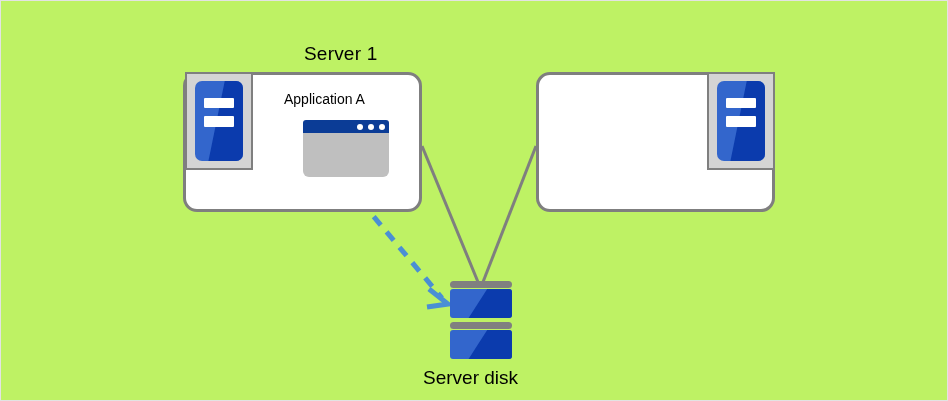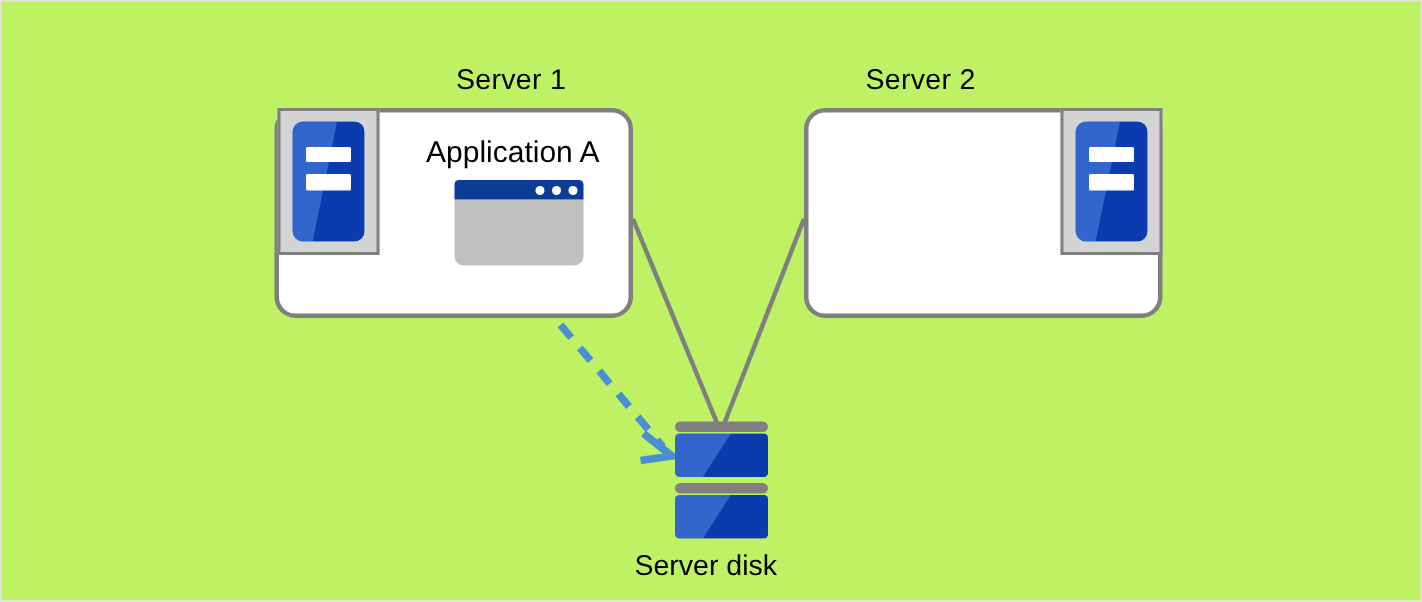--- a/index.html
+++ b/index.html
@@ -113,21 +113,21 @@
   #app-window .d3 { right: 4px; }
   #app-window .body {
     height: 44px;
     background: #bfbfbf;
     border-radius: 0 0 6px 6px;
   }
   #app-label {
     position: absolute;
     left: 283px;
     top: 90px;
-    font-size: 20px;
+    font-size: 14px;
     color: #000000;
     white-space: nowrap;
   }
 
   
   #shared-disk {
     position: absolute;
     left: 449px;
     top: 280px;
     width: 62px;
@@ -194,21 +194,20 @@
 
   <div id="app-window">
     <div class="titlebar">
       <span class="dot d1"></span>
       <span class="dot d2"></span>
       <span class="dot d3"></span>
     </div>
     <div class="body"></div>
   </div>
 
-  <div id="server2-title" class="server-title">Server 2</div>
 
   <div id="server2-box" class="server-box"></div>
 
   <div id="server2-icon" class="server-icon">
     <div class="chassis">
       <div class="shade"></div>
       <div class="bar bar1"></div>
       <div class="bar bar2"></div>
     </div>
   </div>

